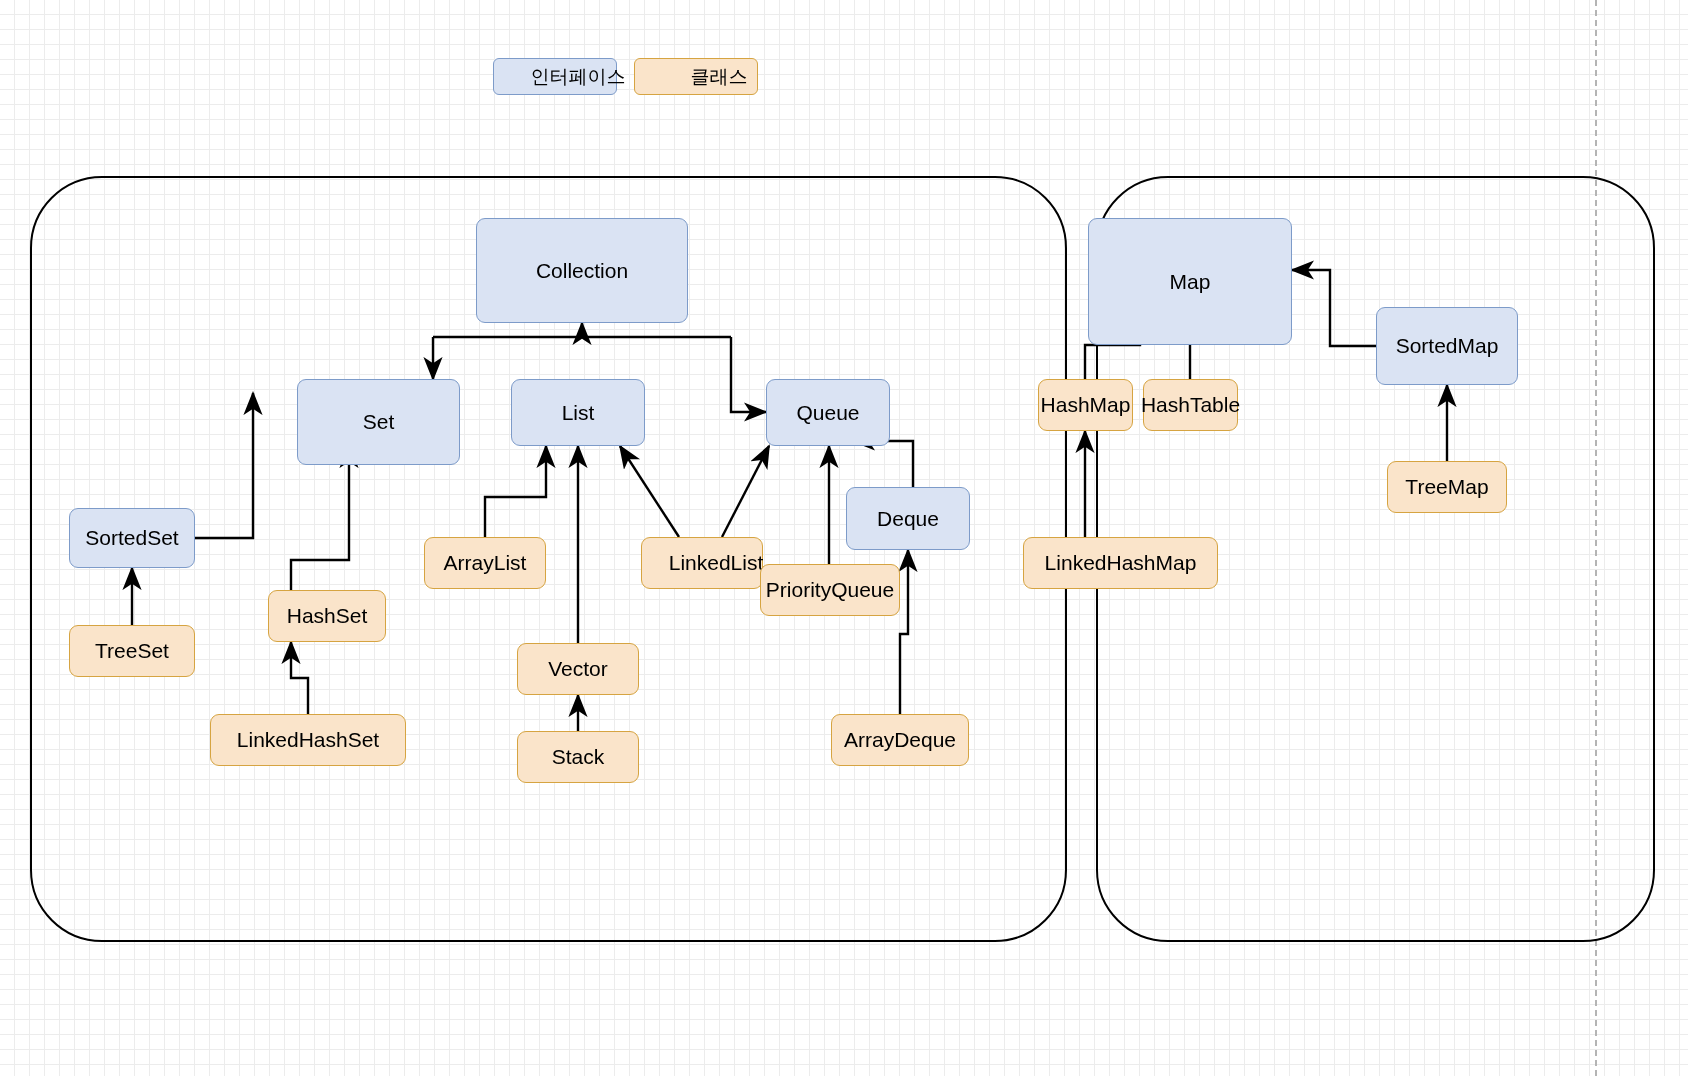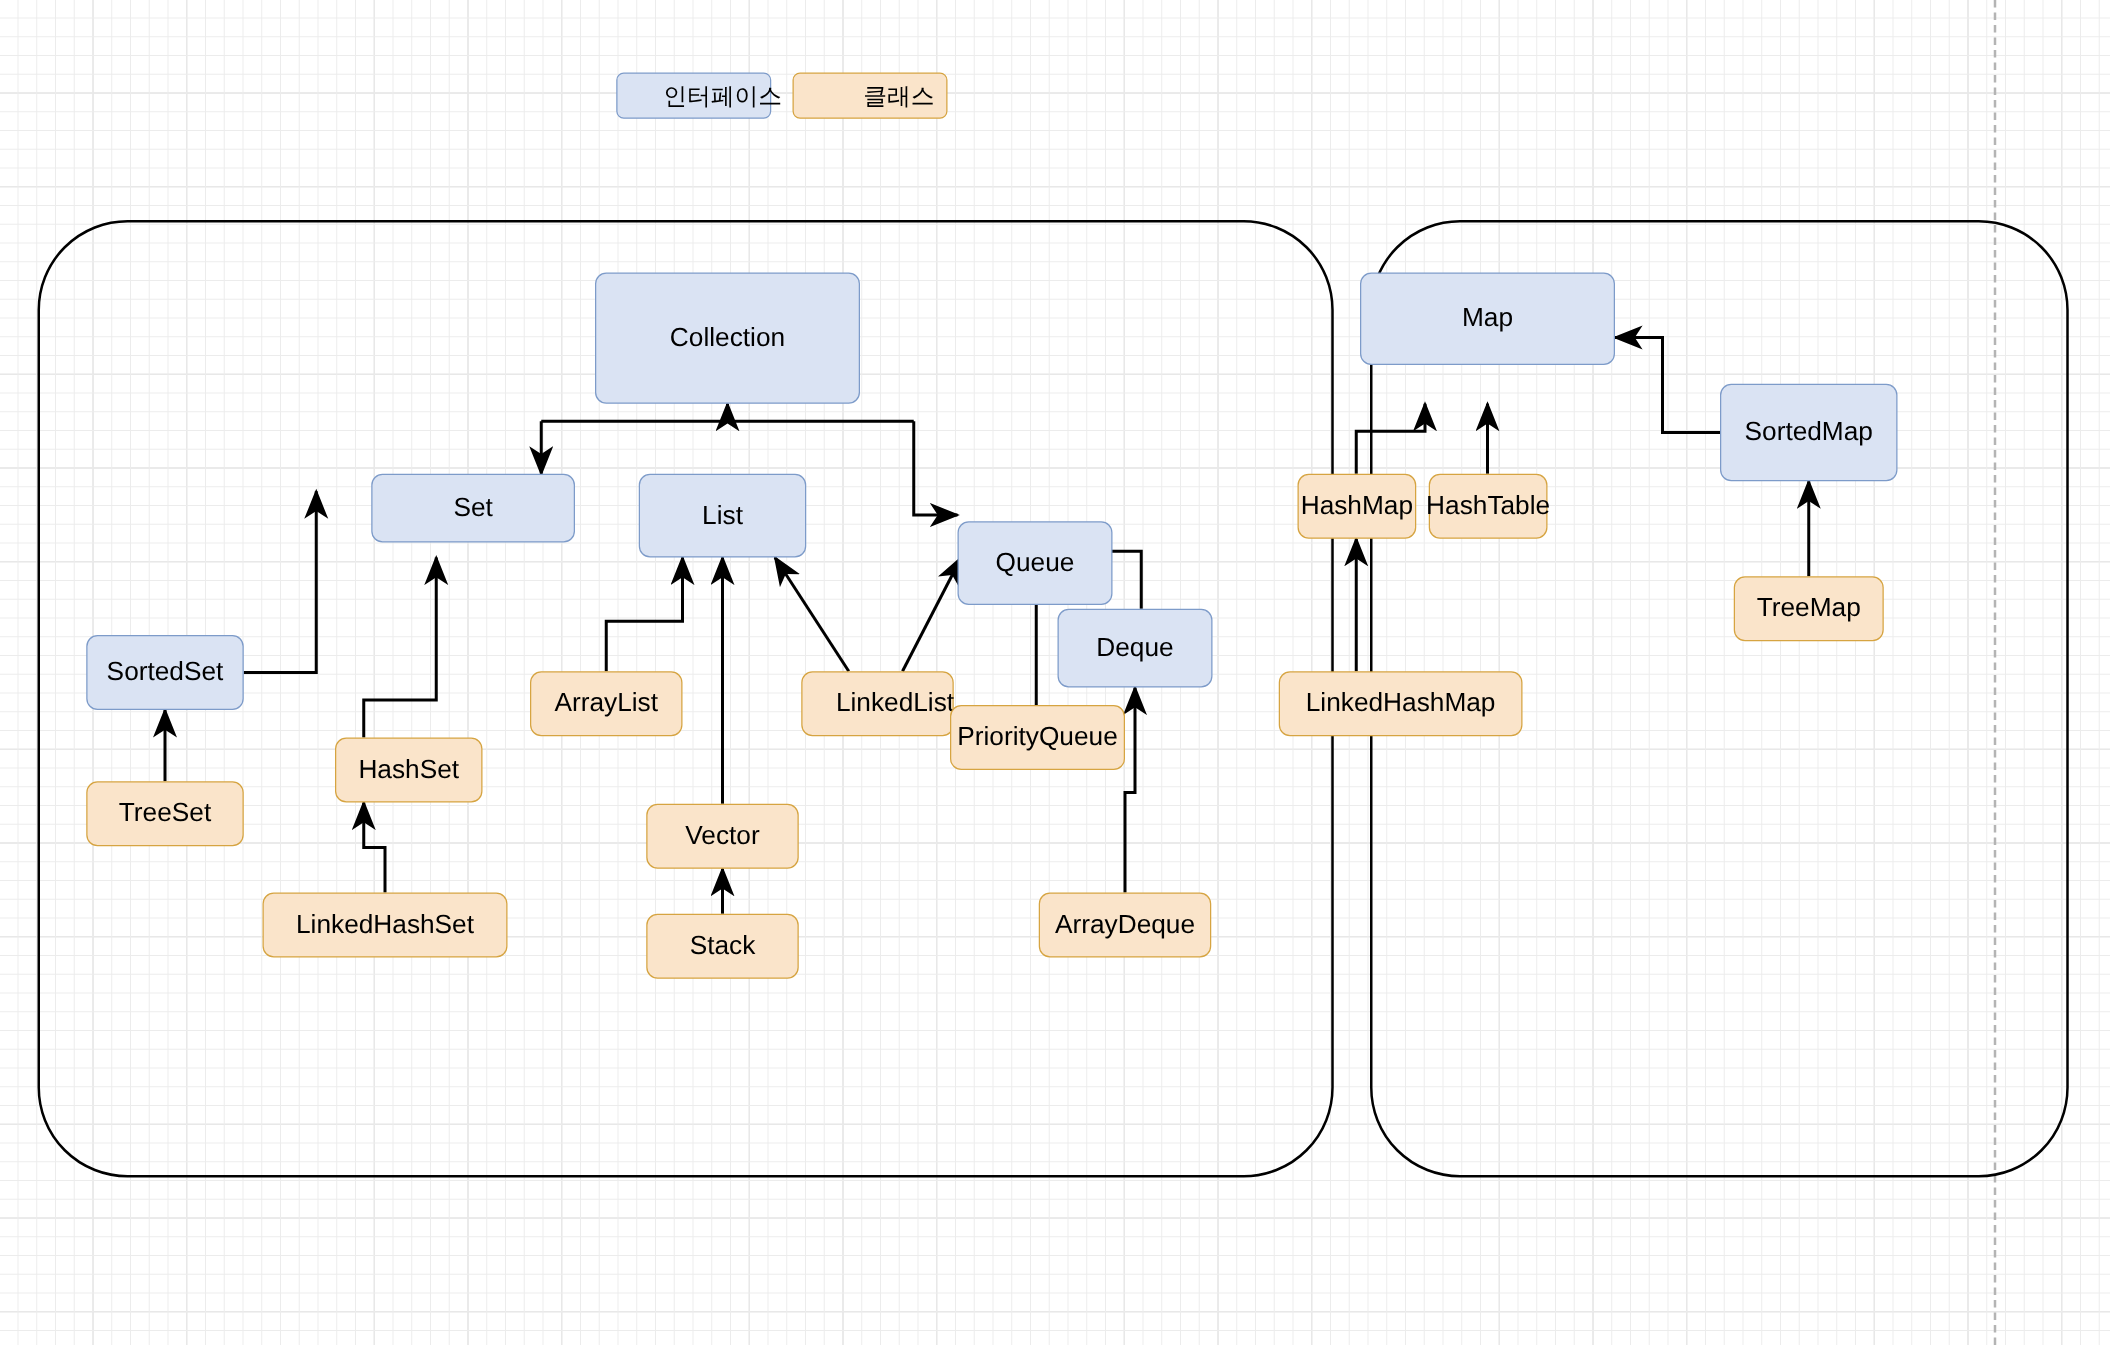--- a/index.html
+++ b/index.html
@@ -129,35 +129,35 @@
       <div class="legend-item klass" style="left: 634px; top: 58px; width: 124px; height: 37px;">클래스</div>
     </div>
 
   <div id="group-layer">
       <div class="group-box" style="left: 30px; top: 176px; width: 1037px; height: 766px;"></div>
       <div class="group-box" style="left: 1096px; top: 176px; width: 559px; height: 766px;"></div>
     </div>
 
   <div id="node-layer">
       <div class="node iface" style="left: 476px; top: 218px; width: 212px; height: 105px;">Collection</div>
-      <div class="node iface" style="left: 297px; top: 379px; width: 163px; height: 55px;">Set</div>
+      <div class="node iface" style="left: 297px; top: 379px; width: 163px; height: 86px;">Set</div>
       <div class="node iface" style="left: 511px; top: 379px; width: 134px; height: 67px;">List</div>
-      <div class="node iface" style="left: 766px; top: 379px; width: 124px; height: 67px; margin-top: 38px;">Queue</div>
+      <div class="node iface" style="left: 766px; top: 379px; width: 124px; height: 67px;">Queue</div>
       <div class="node iface" style="left: 846px; top: 487px; width: 124px; height: 63px;">Deque</div>
       <div class="node iface" style="left: 69px; top: 508px; width: 126px; height: 60px;">SortedSet</div>
       <div class="node klass" style="left: 69px; top: 625px; width: 126px; height: 52px;">TreeSet</div>
       <div class="node klass" style="left: 232px; top: 590px; width: 118px; height: 52px; margin-left: 36px;">HashSet</div>
       <div class="node klass" style="left: 210px; top: 714px; width: 196px; height: 52px;">LinkedHashSet</div>
       <div class="node klass" style="left: 424px; top: 537px; width: 122px; height: 52px;">ArrayList</div>
       <div class="node klass" style="left: 517px; top: 643px; width: 122px; height: 52px;">Vector</div>
       <div class="node klass" style="left: 517px; top: 731px; width: 122px; height: 52px;">Stack</div>
       <div class="node klass" style="left: 641px; top: 537px; width: 122px; height: 52px; padding-left: 28px;">LinkedList</div>
       <div class="node klass" style="left: 760px; top: 564px; width: 140px; height: 52px;">PriorityQueue</div>
       <div class="node klass" style="left: 831px; top: 714px; width: 138px; height: 52px;">ArrayDeque</div>
-      <div class="node iface" style="left: 1088px; top: 218px; width: 204px; height: 74px; text-align: right;">Map</div>
+      <div class="node iface" style="left: 1088px; top: 218px; width: 204px; height: 127px; text-align: right;">Map</div>
       <div class="node iface" style="left: 1376px; top: 307px; width: 142px; height: 78px;">SortedMap</div>
       <div class="node klass" style="left: 1038px; top: 379px; width: 95px; height: 52px;">HashMap</div>
       <div class="node klass" style="left: 1143px; top: 379px; width: 95px; height: 52px;">HashTable</div>
       <div class="node klass" style="left: 1023px; top: 537px; width: 195px; height: 52px;">LinkedHashMap</div>
       <div class="node klass" style="left: 1387px; top: 461px; width: 120px; height: 52px;">TreeMap</div>
     </div>
 
 </div>
 
 </body></html>

